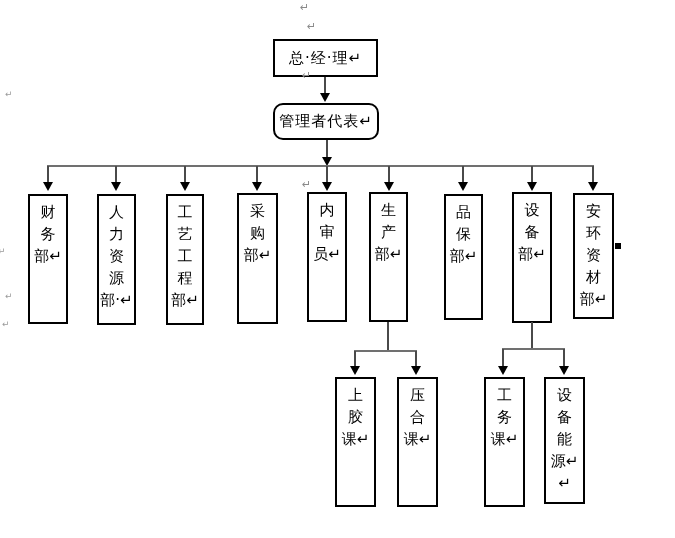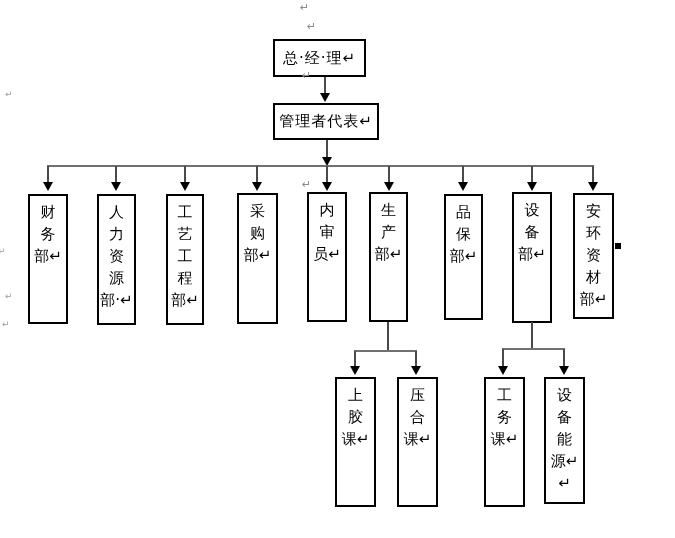--- a/index.html
+++ b/index.html
@@ -59,25 +59,25 @@
     position: absolute;
     width: 6px; height: 6px;
     background: #000000;
   }
 </style>
 </head>
 <body>
 
 <div class="canvas">
 
-  <div class="box box-h" style="left:273px; top:39px; width:93px; height:38px;">
+  <div class="box box-h" style="left:273px; top:39px; width:105px; height:38px;">
     <span>总·经·理↵</span>
   </div>
 
-  <div class="box box-h" style="left:273px; top:103px; width:106px; height:37px;">
+  <div class="box box-h" style="left:273px; top:103px; width:106px; height:37px;border-radius:10px;">
     <span>管理者代表↵</span>
   </div>
 
   <div class="vline" style="left:324px; top:77px; height:16px;"></div>
   <div class="arrowhead" style="left:320px; top:93px;"></div>
 
   <div class="vline" style="left:326px; top:140px; height:17px;"></div>
   <div class="arrowhead" style="left:322px; top:157px;"></div>
 
   <div class="hline" style="left:47px; top:165px; width:547px;"></div>

